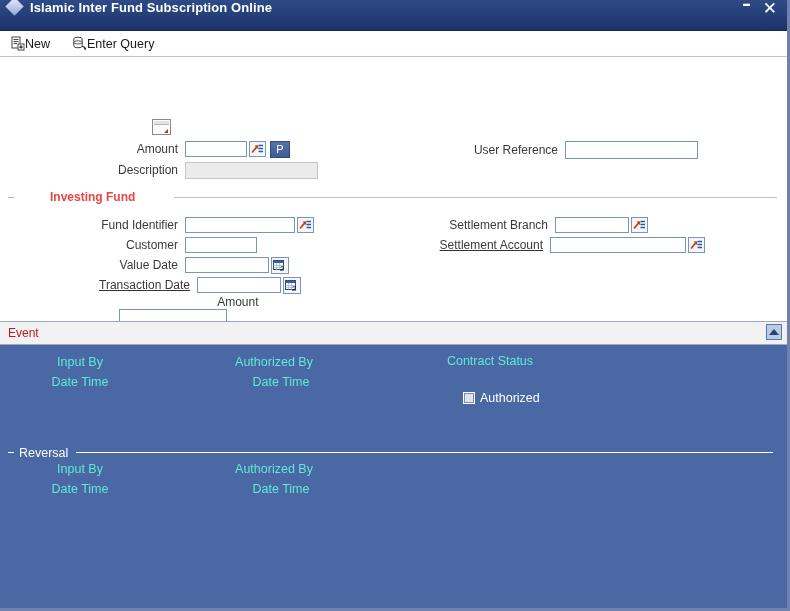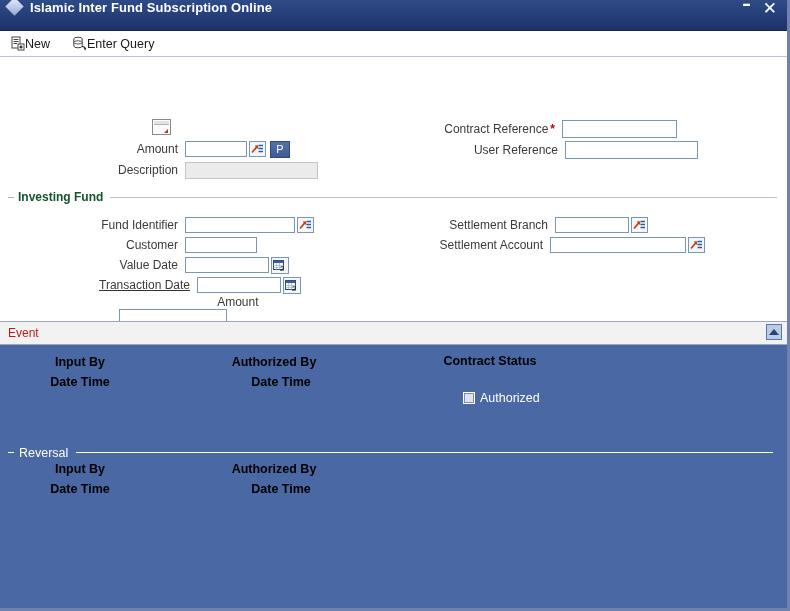--- a/index.html
+++ b/index.html
@@ -156,22 +156,23 @@
   }
 
   
   .fs {
     position: absolute; left: 8px; right: 10px;
   }
   .fs-legend {
     display: flex; align-items: center;
     height: 14px;
     font-size: 12px; font-weight: bold;
-    color: #14532d;
+    color: #ef4444;
     white-space: nowrap;
+    gap: 32px;
   }
   .fs-legend .dash {
     display:inline-block; width:6px; height:1px; background:#9fb0cc; margin-right:4px;
   }
   .fs-legend .line {
     flex: 1 1 auto; height: 1px; background: #b7c3d8; margin-left: 7px;
   }
 
   
   .eventbar {
@@ -206,24 +207,23 @@
     flex: 1 1 auto;
     background: #4a68a4;
     position: relative;
     color: #ffffff;
     overflow: hidden;
     border-bottom: 1px solid #3b5party;
   }
   .f-label {
     position: absolute;
     font-size: 12.5px;
-    color: #000000;
+    color: #5eead4;
     white-space: nowrap;
     text-align: center;
-    font-weight: bold;
   }
   .rev-legend {
     position: absolute;
     left: 8px; right: 14px; top: 0;
     display: flex; align-items: center;
     font-size: 12.5px; color: #ffffff; white-space: nowrap;
   }
   .rev-legend .dash {
     display:inline-block; width:6px; height:1px; background:#ffffff; margin-right:5px;
   }
@@ -310,26 +310,20 @@
         </svg>
       </span>
       <span class="pbtn">P</span>
     </div>
 
     <div class="row" style="position:absolute; left:0px; top:103px; width:330px;">
       <span class="lbl" style="width:178px;">Description</span>
       <input class="inp ro" style="width: 133px; height: 17px;" readonly="" value="">
     </div>
 
-    <div class="row" style="position:absolute; left:400px; top:62px; width:380px;">
-      <span class="lbl" style="width:155px;">
-        <span>Contract Reference</span><span class="req">*</span>
-      </span>
-      <input class="inp" style="width: 115px; height: 18px;" value="">
-    </div>
 
     <div class="row" style="position:absolute; left:400px; top:83px; width:380px;">
       <span class="lbl" style="width:158px;">User Reference</span>
       <input class="inp" style="width: 133px; height: 18px;" value="">
     </div>
 
     <div class="fs" style="top:133px;">
       <div class="fs-legend">
         <span class="dash"></span>
         <span>Investing Fund</span>
@@ -400,21 +394,21 @@
         <svg width="13" height="12" viewBox="0 0 13 12">
             <line x1="1" y1="9.5" x2="6" y2="3.6" stroke="#c8400f" stroke-width="1.7"></line>
             <polygon points="7.2,2.2 7.2,6.2 3.6,2.6" fill="#c8400f"></polygon>
             <line x1="7.5" y1="2.5" x2="12" y2="2.5" stroke="#2a5c9e" stroke-width="1.5"></line>
             <line x1="7.5" y1="5.5" x2="12" y2="5.5" stroke="#2a5c9e" stroke-width="1.5"></line>
             <line x1="7.5" y1="8.5" x2="12" y2="8.5" stroke="#2a5c9e" stroke-width="1.5"></line>
           </svg>
       </span>
     </div>
 
-    <div class="row" style="position:absolute; left:400px; top:178px; width:390px;">
+    <div class="row" style="position:absolute; left:400px; top:178px; width:390px;text-decoration:underline;">
       <span class="lbl" style="width:143px;">Settlement Account</span>
       <input class="inp" style="width: 136px;" value="">
       <span class="iconbtn">
         <svg width="13" height="12" viewBox="0 0 13 12">
             <line x1="1" y1="9.5" x2="6" y2="3.6" stroke="#c8400f" stroke-width="1.7"></line>
             <polygon points="7.2,2.2 7.2,6.2 3.6,2.6" fill="#c8400f"></polygon>
             <line x1="7.5" y1="2.5" x2="12" y2="2.5" stroke="#2a5c9e" stroke-width="1.5"></line>
             <line x1="7.5" y1="5.5" x2="12" y2="5.5" stroke="#2a5c9e" stroke-width="1.5"></line>
             <line x1="7.5" y1="8.5" x2="12" y2="8.5" stroke="#2a5c9e" stroke-width="1.5"></line>
           </svg>

